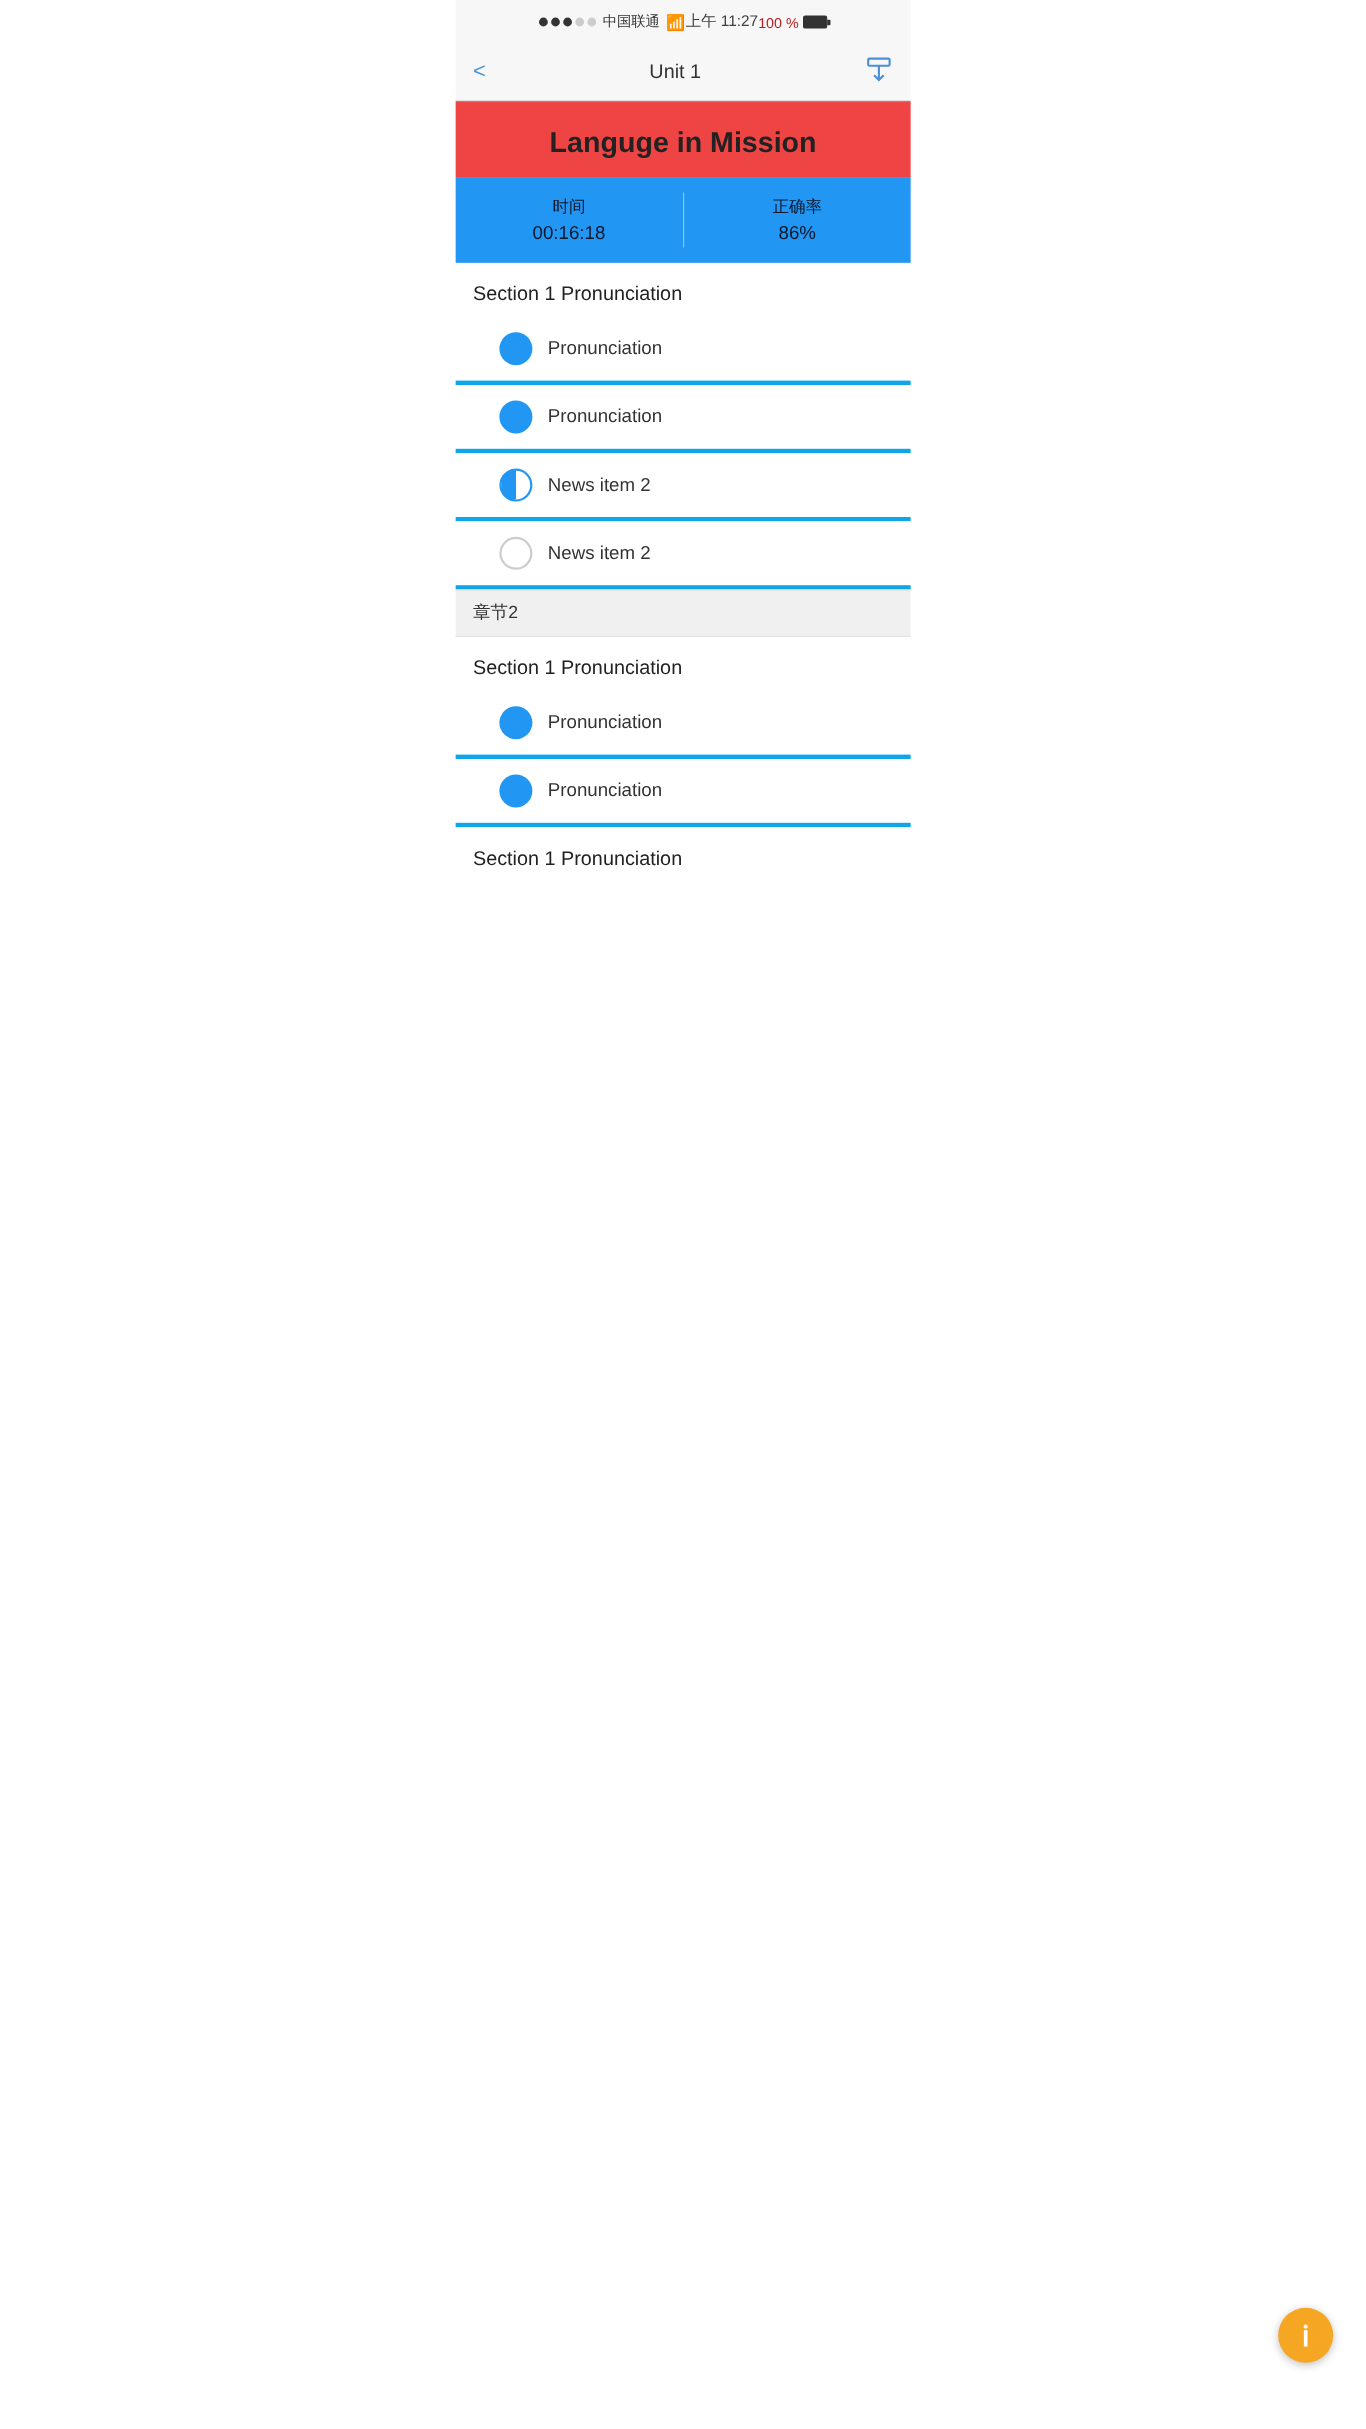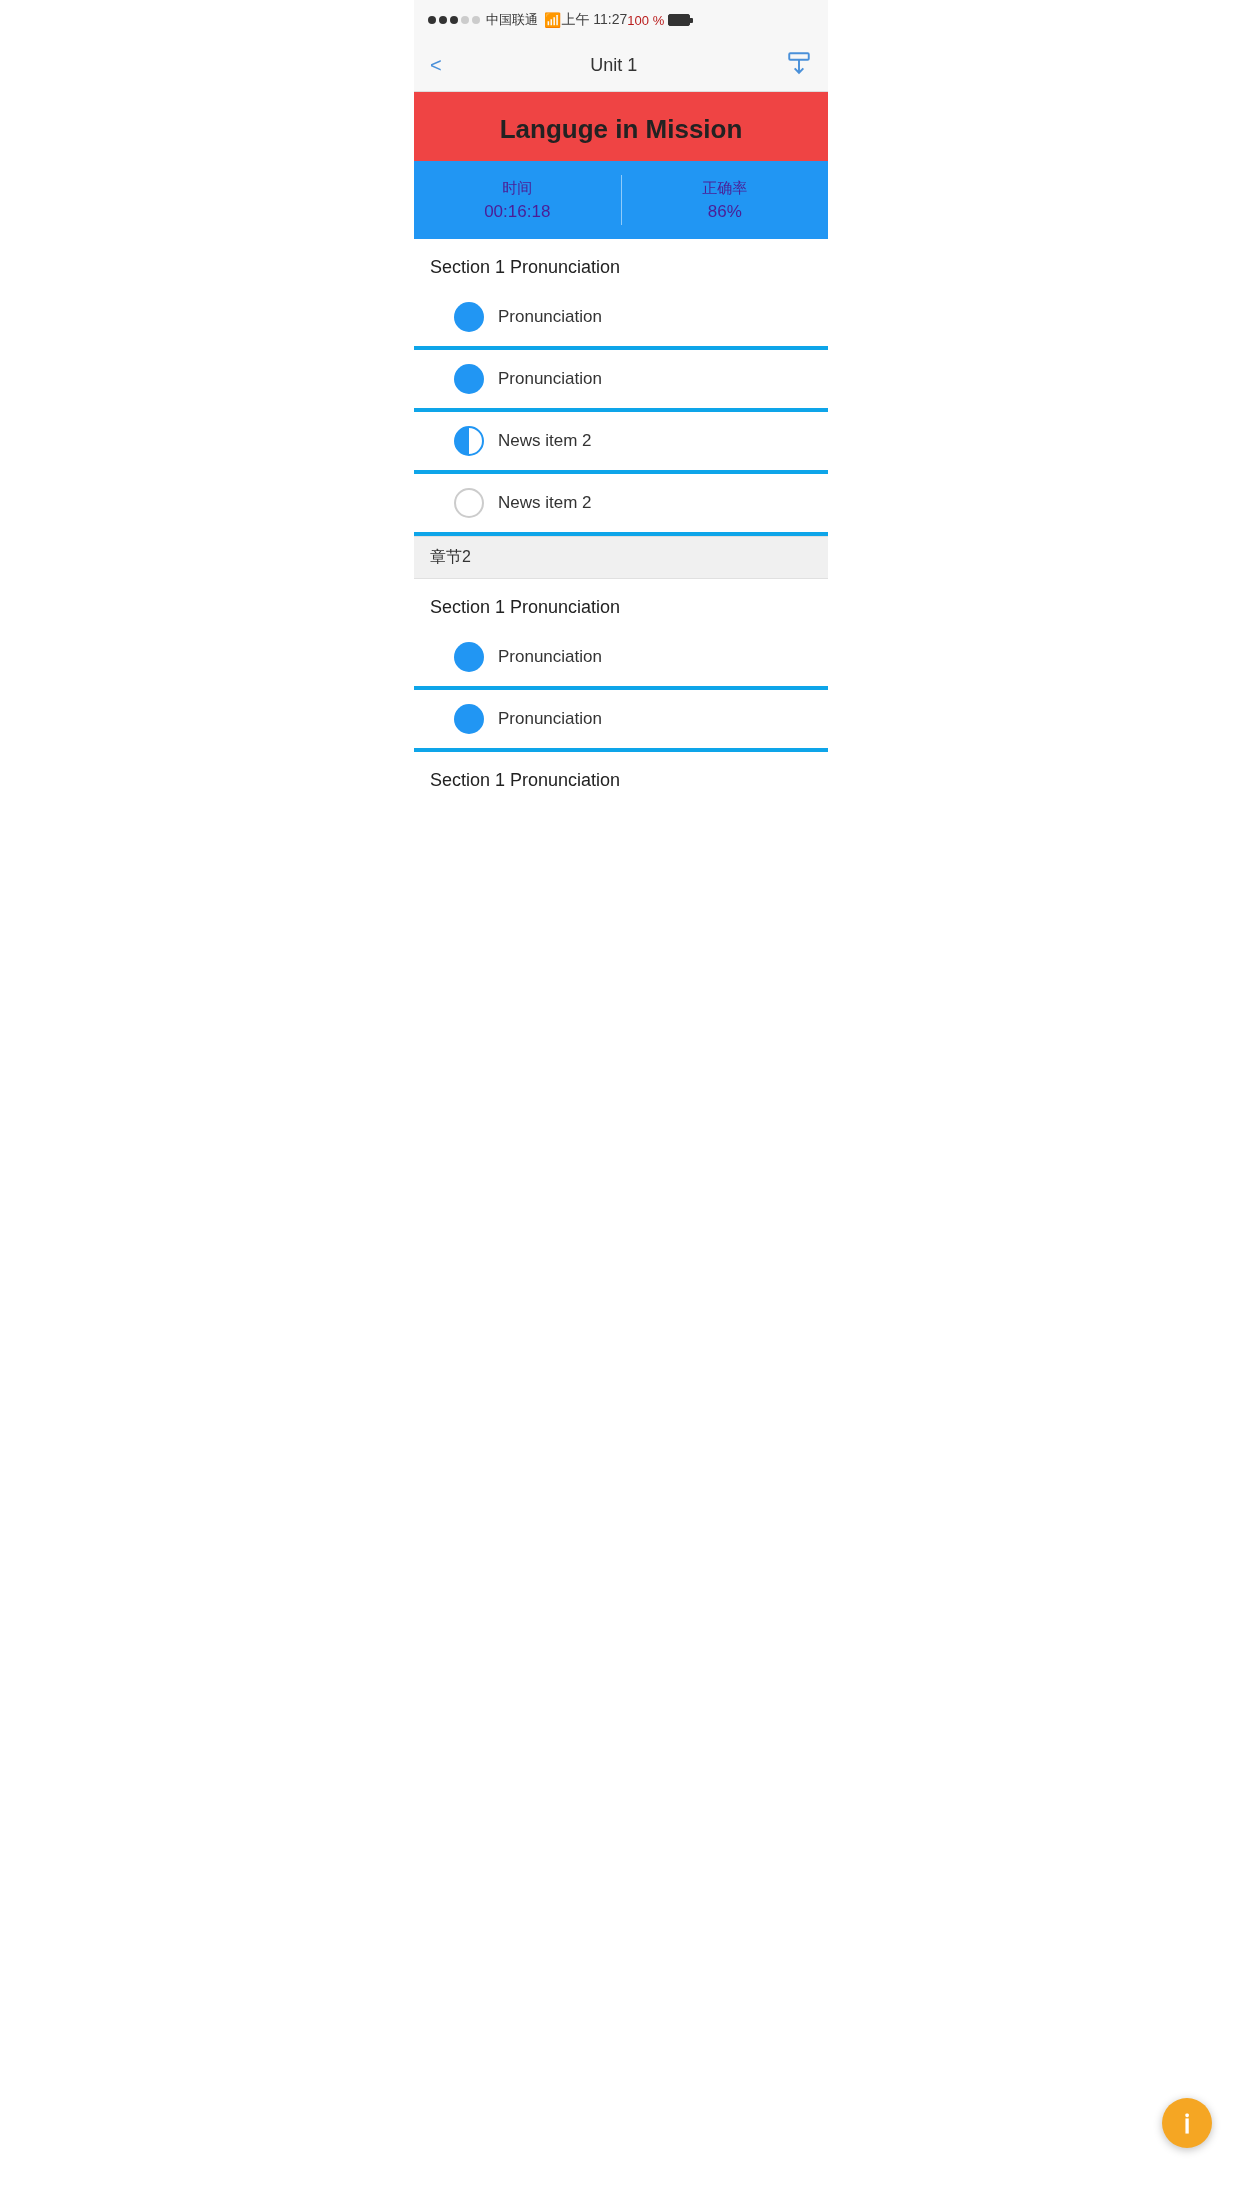--- a/index.html
+++ b/index.html
@@ -11,21 +11,21 @@
       margin: 0 auto;
       position: relative;
       overflow-x: hidden;
     }
 
     
     .status-bar {
       background: #f7f7f7;
       display: flex;
       align-items: center;
-      justify-content: flex-start;
+      justify-content: center;
       padding: 6px 14px;
       height: 40px;
     }
     .status-left {
       display: flex;
       align-items: center;
       gap: 6px;
       font-size: 13px;
       color: #333;
     }
@@ -115,21 +115,21 @@
       background: #ef4444;
     }
 
     
     .stats-bar {
       background: #2196f3;
       display: flex;
       align-items: center;
       justify-content: space-around;
       padding: 14px 0;
-      color: #4c1d95;
+      color: #0f172a;
     }
     .stat-block {
       text-align: center;
       flex: 1;
     }
     .stat-label {
       font-size: 15px;
       font-weight: 300;
       margin-bottom: 4px;
     }

